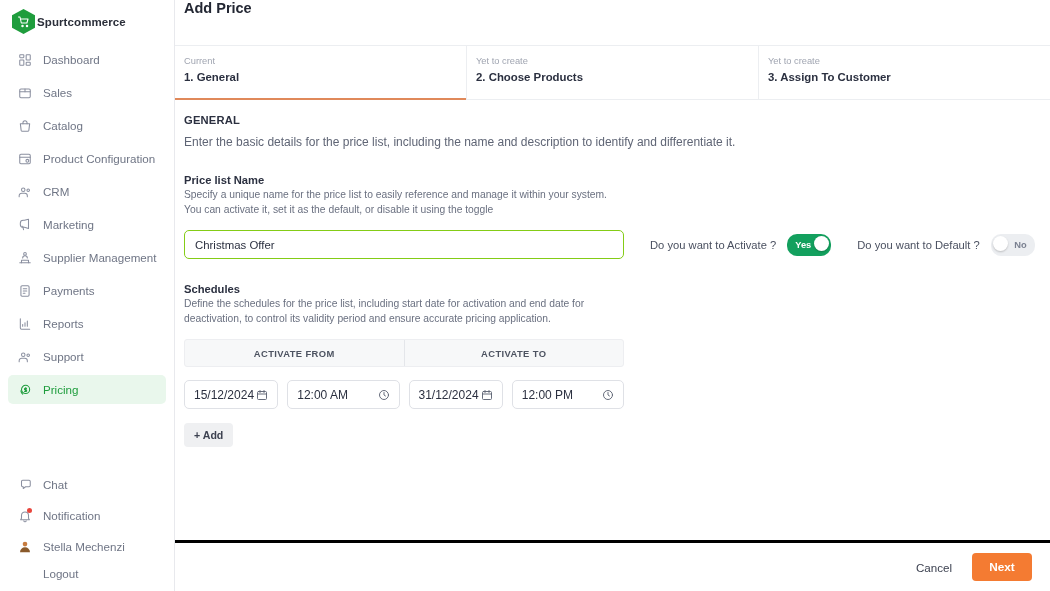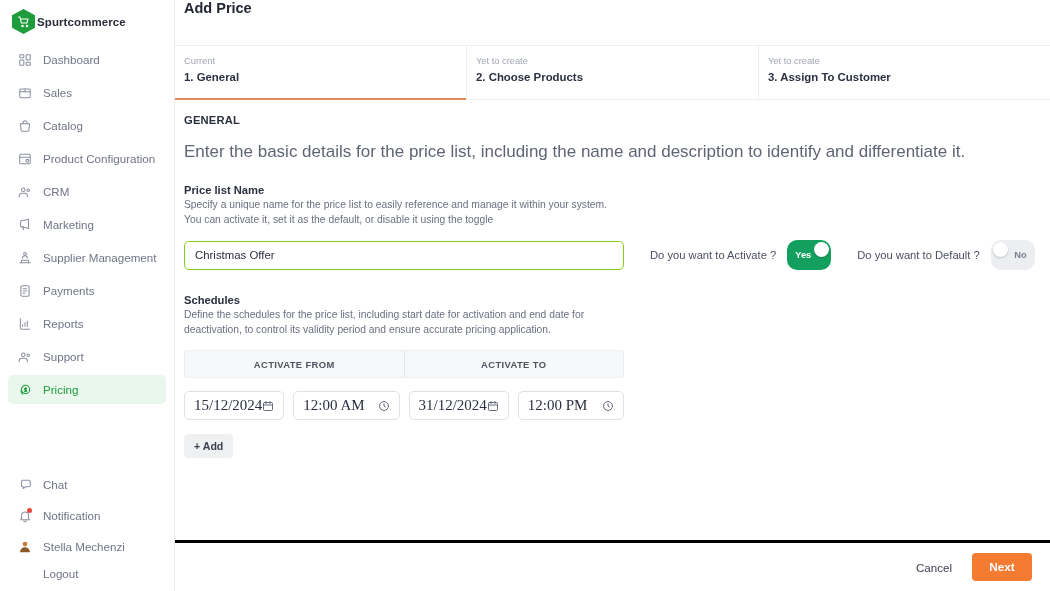--- a/index.html
+++ b/index.html
@@ -93,40 +93,40 @@
     content: ""; position: absolute; left: 0; right: 0; bottom: -1px;
     height: 2px; background: #e0895a;
   }
 
   .content {
     flex: 1 1 auto; overflow: hidden;
     padding: 14px 0 0 9px;
     background: #ffffff;
   }
   .sec-title { font-size: 11.2px; font-weight: bold; color: #2b3040; letter-spacing: .2px; }
-  .sec-desc { font-size: 17px; color: #5f6575; line-height: 16px; margin-top: 18px; }
+  .sec-desc { font-size: 12px; color: #5f6575; line-height: 16px; margin-top: 8px; }
 
   .field-block { margin-top: 24px; }
   .field-label { font-size: 11.2px; font-weight: bold; color: #2b3040; }
   .field-help { font-size: 10.3px; color: #6a7080; line-height: 14.5px; margin-top: 2px; max-width: 440px; }
 
   .row-input { display: flex; align-items: center; margin-top: 13px; }
   .text-input {
     width: 440px; height: 29px;
     border: 1px solid #84cc16; border-radius: 5px;
     padding: 0 10px;
     font-size: 11.4px; color: #2b3040;
     font-family: "Liberation Sans", sans-serif;
     background: #fff;
     outline: none;
   }
   .toggles { display: flex; align-items: center; gap: 11px; margin-left: 26px; }
   .toggle-label { font-size: 11.2px; color: #4a5060; }
   .switch {
-    width: 44px; height: 30px; border-radius: 10px;
+    width: 44px; height: 22px; border-radius: 10px;
     display: flex; align-items: center; position: relative;
     cursor: pointer; flex: 0 0 44px;
   }
   .switch.on  { background: #13a05e; justify-content: flex-start; }
   .switch.off { background: #eceef1; justify-content: flex-end; }
   .switch .txt { font-size: 9.3px; font-weight: bold; }
   .switch.on .txt  { color: #ffffff; margin-left: 8px; }
   .switch.off .txt { color: #7a8090; margin-right: 8px; }
   .switch .knob {
     position: absolute; top: 2px; width: 15px; height: 15px; border-radius: 50%;
@@ -147,21 +147,21 @@
   .sched-th + .sched-th { border-left: 1px solid #e4e6ea; }
 
   .sched-row { display: flex; gap: 9px; margin-top: 13px; }
   .dt-input {
     height: 29px; border: 1px solid #dfe1e6; border-radius: 5px;
     display: flex; align-items: center; justify-content: space-between;
     padding: 0 9px; background: #fff; cursor: pointer;
   }
   .dt-date { width: 102px; }
   .dt-time { width: 122px; }
-  .dt-val { font-size: 15px; color: #2b3040; font-family: Liberation Serif, serif; }
+  .dt-val { font-size: 12px; color: #2b3040; }
   .dt-ic { display:flex; align-items:center; }
 
   .add-btn {
     margin-top: 14px;
     display: inline-flex; align-items: center; justify-content: center;
     height: 24px; padding: 0 10px;
     background: #eff0f2; border: none; border-radius: 4px;
     font-size: 10.6px; font-weight: bold; color: #3c4150;
     font-family: "Liberation Sans", sans-serif;
     cursor: pointer;

